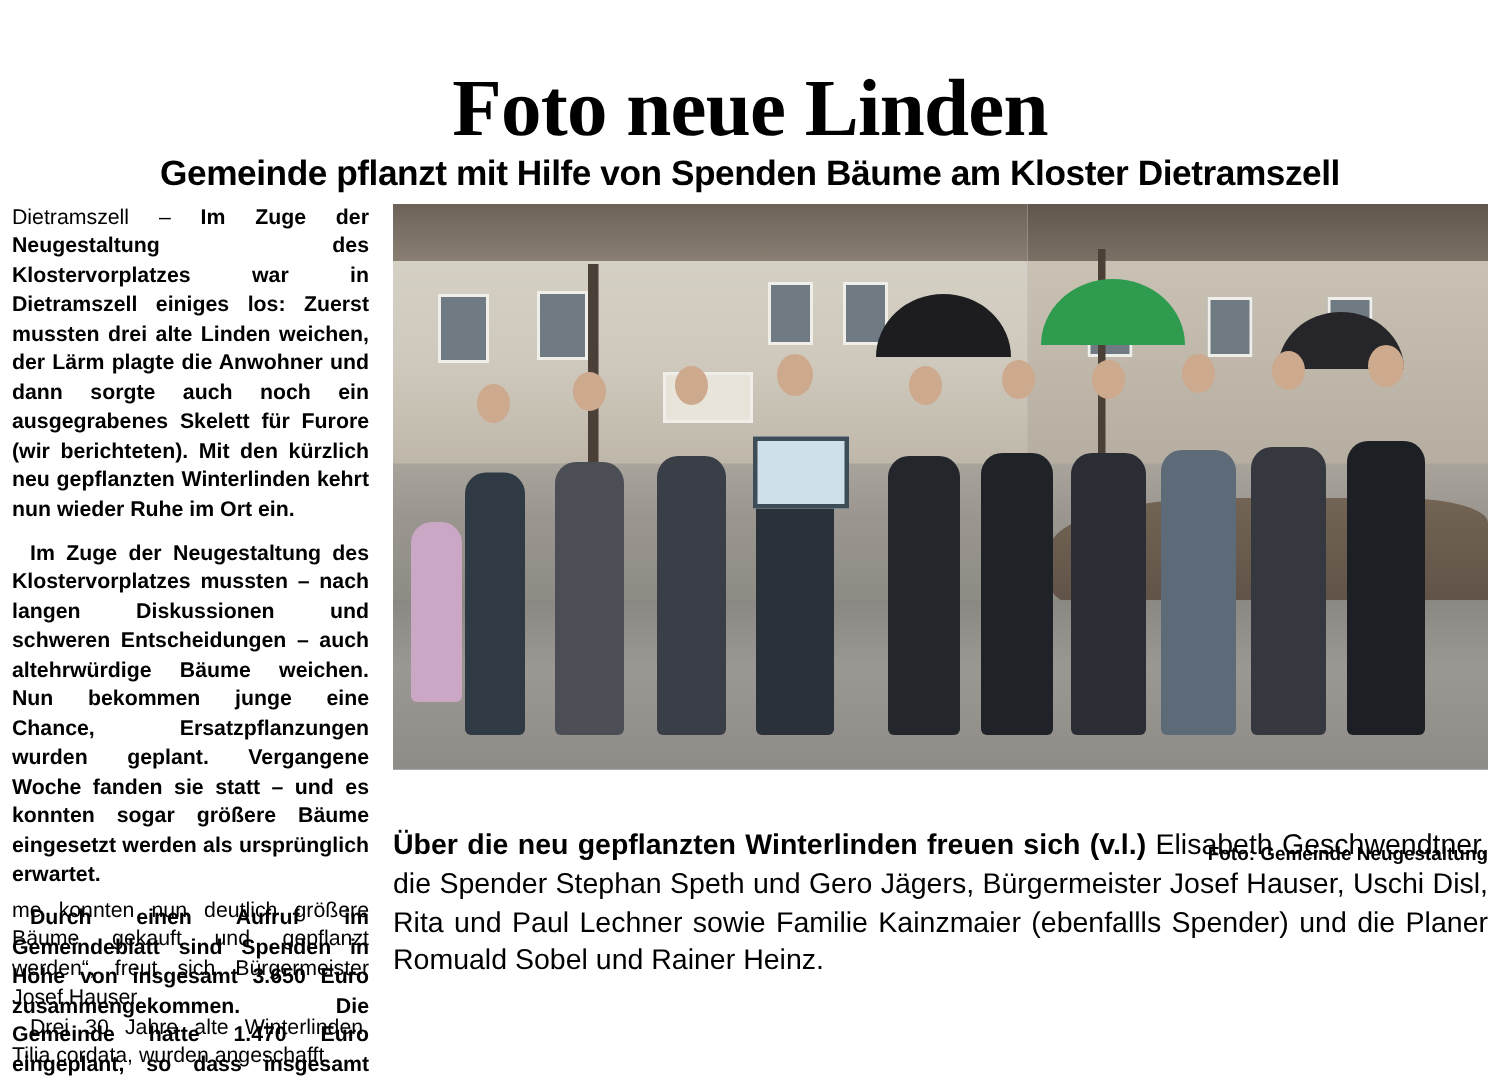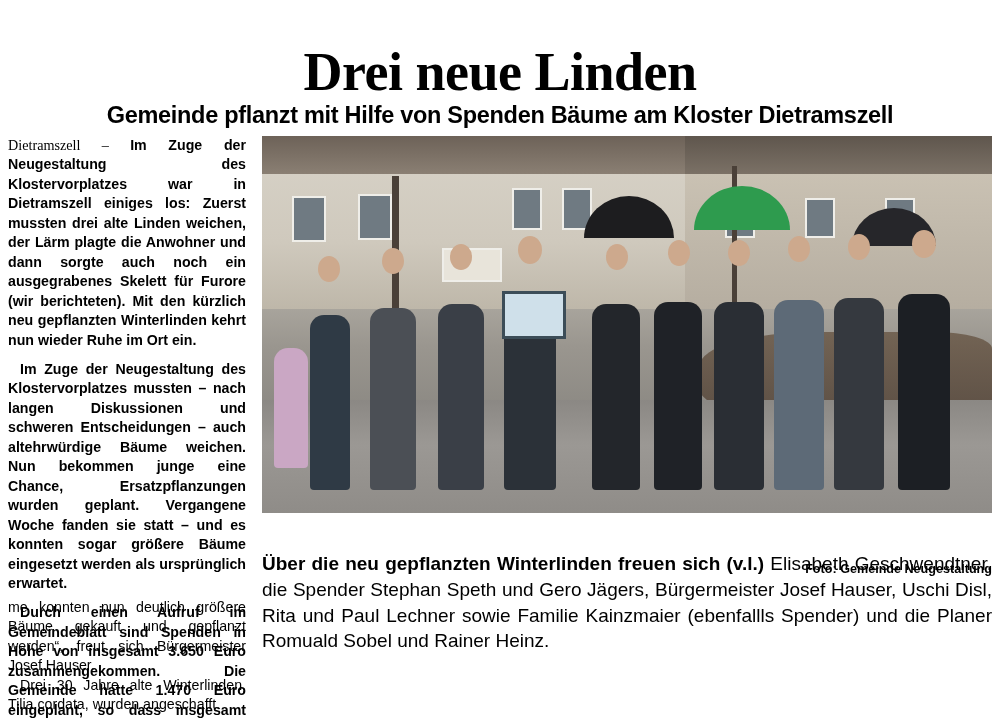--- a/index.html
+++ b/index.html
@@ -49,21 +49,21 @@
     left: 8px;
     width: 238px;
     font-size: 14.2px;
     line-height: 1.37;
     text-align: justify;
     hyphens: auto;
   }
   .col-left p { margin: 0 0 0 0; }
   .col-left p + p { margin-top: 10px; text-indent: 12px; font-weight: bold; }
   .lead-bold { font-weight: bold; }
-  .dateline { font-weight: normal; font-family: Liberation Serif, serif; }
+  .dateline { font-weight: normal; }
 
   
   .photo-wrap {
     position: absolute;
     top: 136px;
     left: 262px;
     width: 730px;
     height: 377px;
     overflow: hidden;
     background: #8a8f93;
@@ -175,21 +175,21 @@
     font-weight: bold;
     font-size: 13px;
     margin-top: 4px;
   }
 </style>
 </head>
 <body>
 
 <div class="page">
 
-  <h1 class="headline">Drei neue Linden</h1>
+  <h1 class="headline">Foto neue Linden</h1>
   <h2 class="subheadline">Gemeinde pflanzt mit Hilfe von Spenden Bäume am Kloster Dietramszell</h2>
 
   <div class="col-left">
     <p><span class="dateline">Dietramszell – </span><span class="lead-bold">Im Zuge der Neugestaltung des Klostervorplatzes war in Dietramszell einiges los: Zuerst mussten drei alte Linden weichen, der Lärm plagte die Anwohner und dann sorgte auch noch ein ausgegrabenes Skelett für Furore (wir berichteten). Mit den kürzlich neu gepflanzten Winterlinden kehrt nun wieder Ruhe im Ort ein.</span></p>
     <p>Im Zuge der Neugestaltung des Klostervorplatzes mussten – nach langen Diskussionen und schweren Entscheidungen – auch altehrwürdige Bäume weichen. Nun bekommen junge eine Chance, Ersatzpflanzungen wurden geplant. Vergangene Woche fanden sie statt – und es konnten sogar größere Bäume eingesetzt werden als ursprünglich erwartet.</p>
     <p>Durch einen Aufruf im Gemeindeblatt sind Spenden in Höhe von insgesamt 3.650 Euro zusammengekommen. Die Gemeinde hatte 1.470 Euro eingeplant, so dass insgesamt 5.120 Euro Verfügung standen. „Mit dieser Sum-</p>
   </div>
 
   <div class="photo-wrap">
     <div class="photo">

